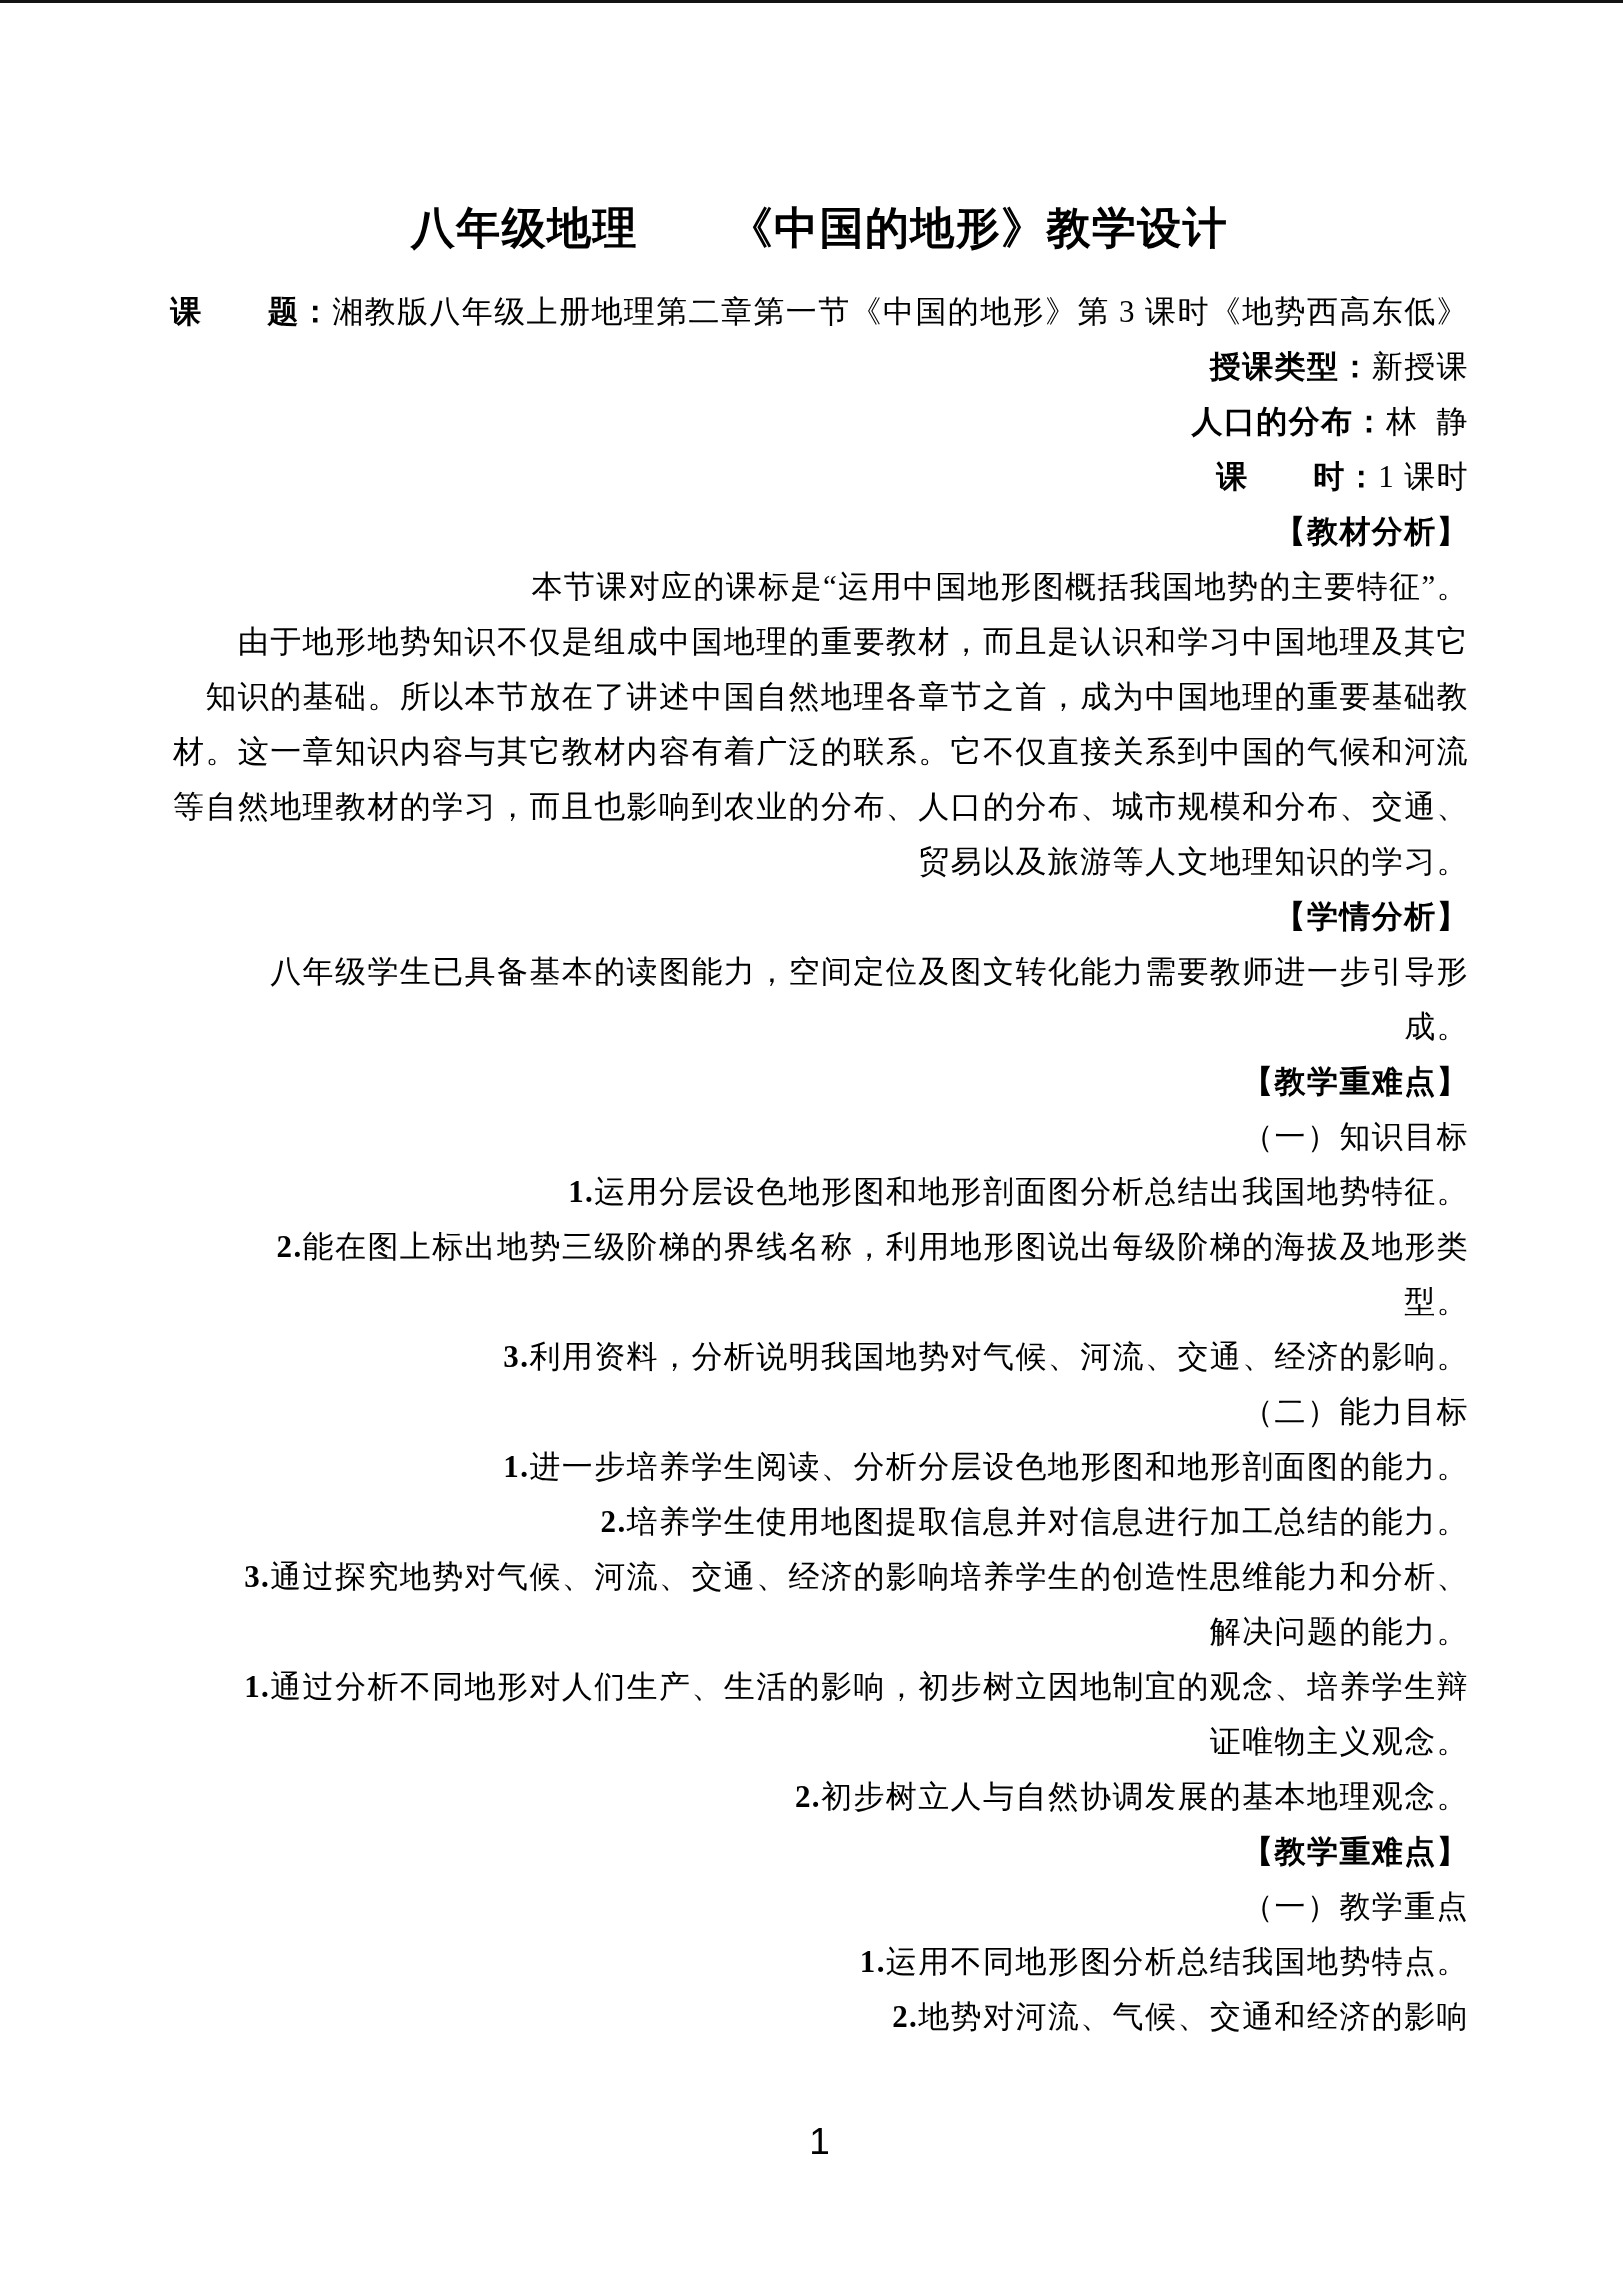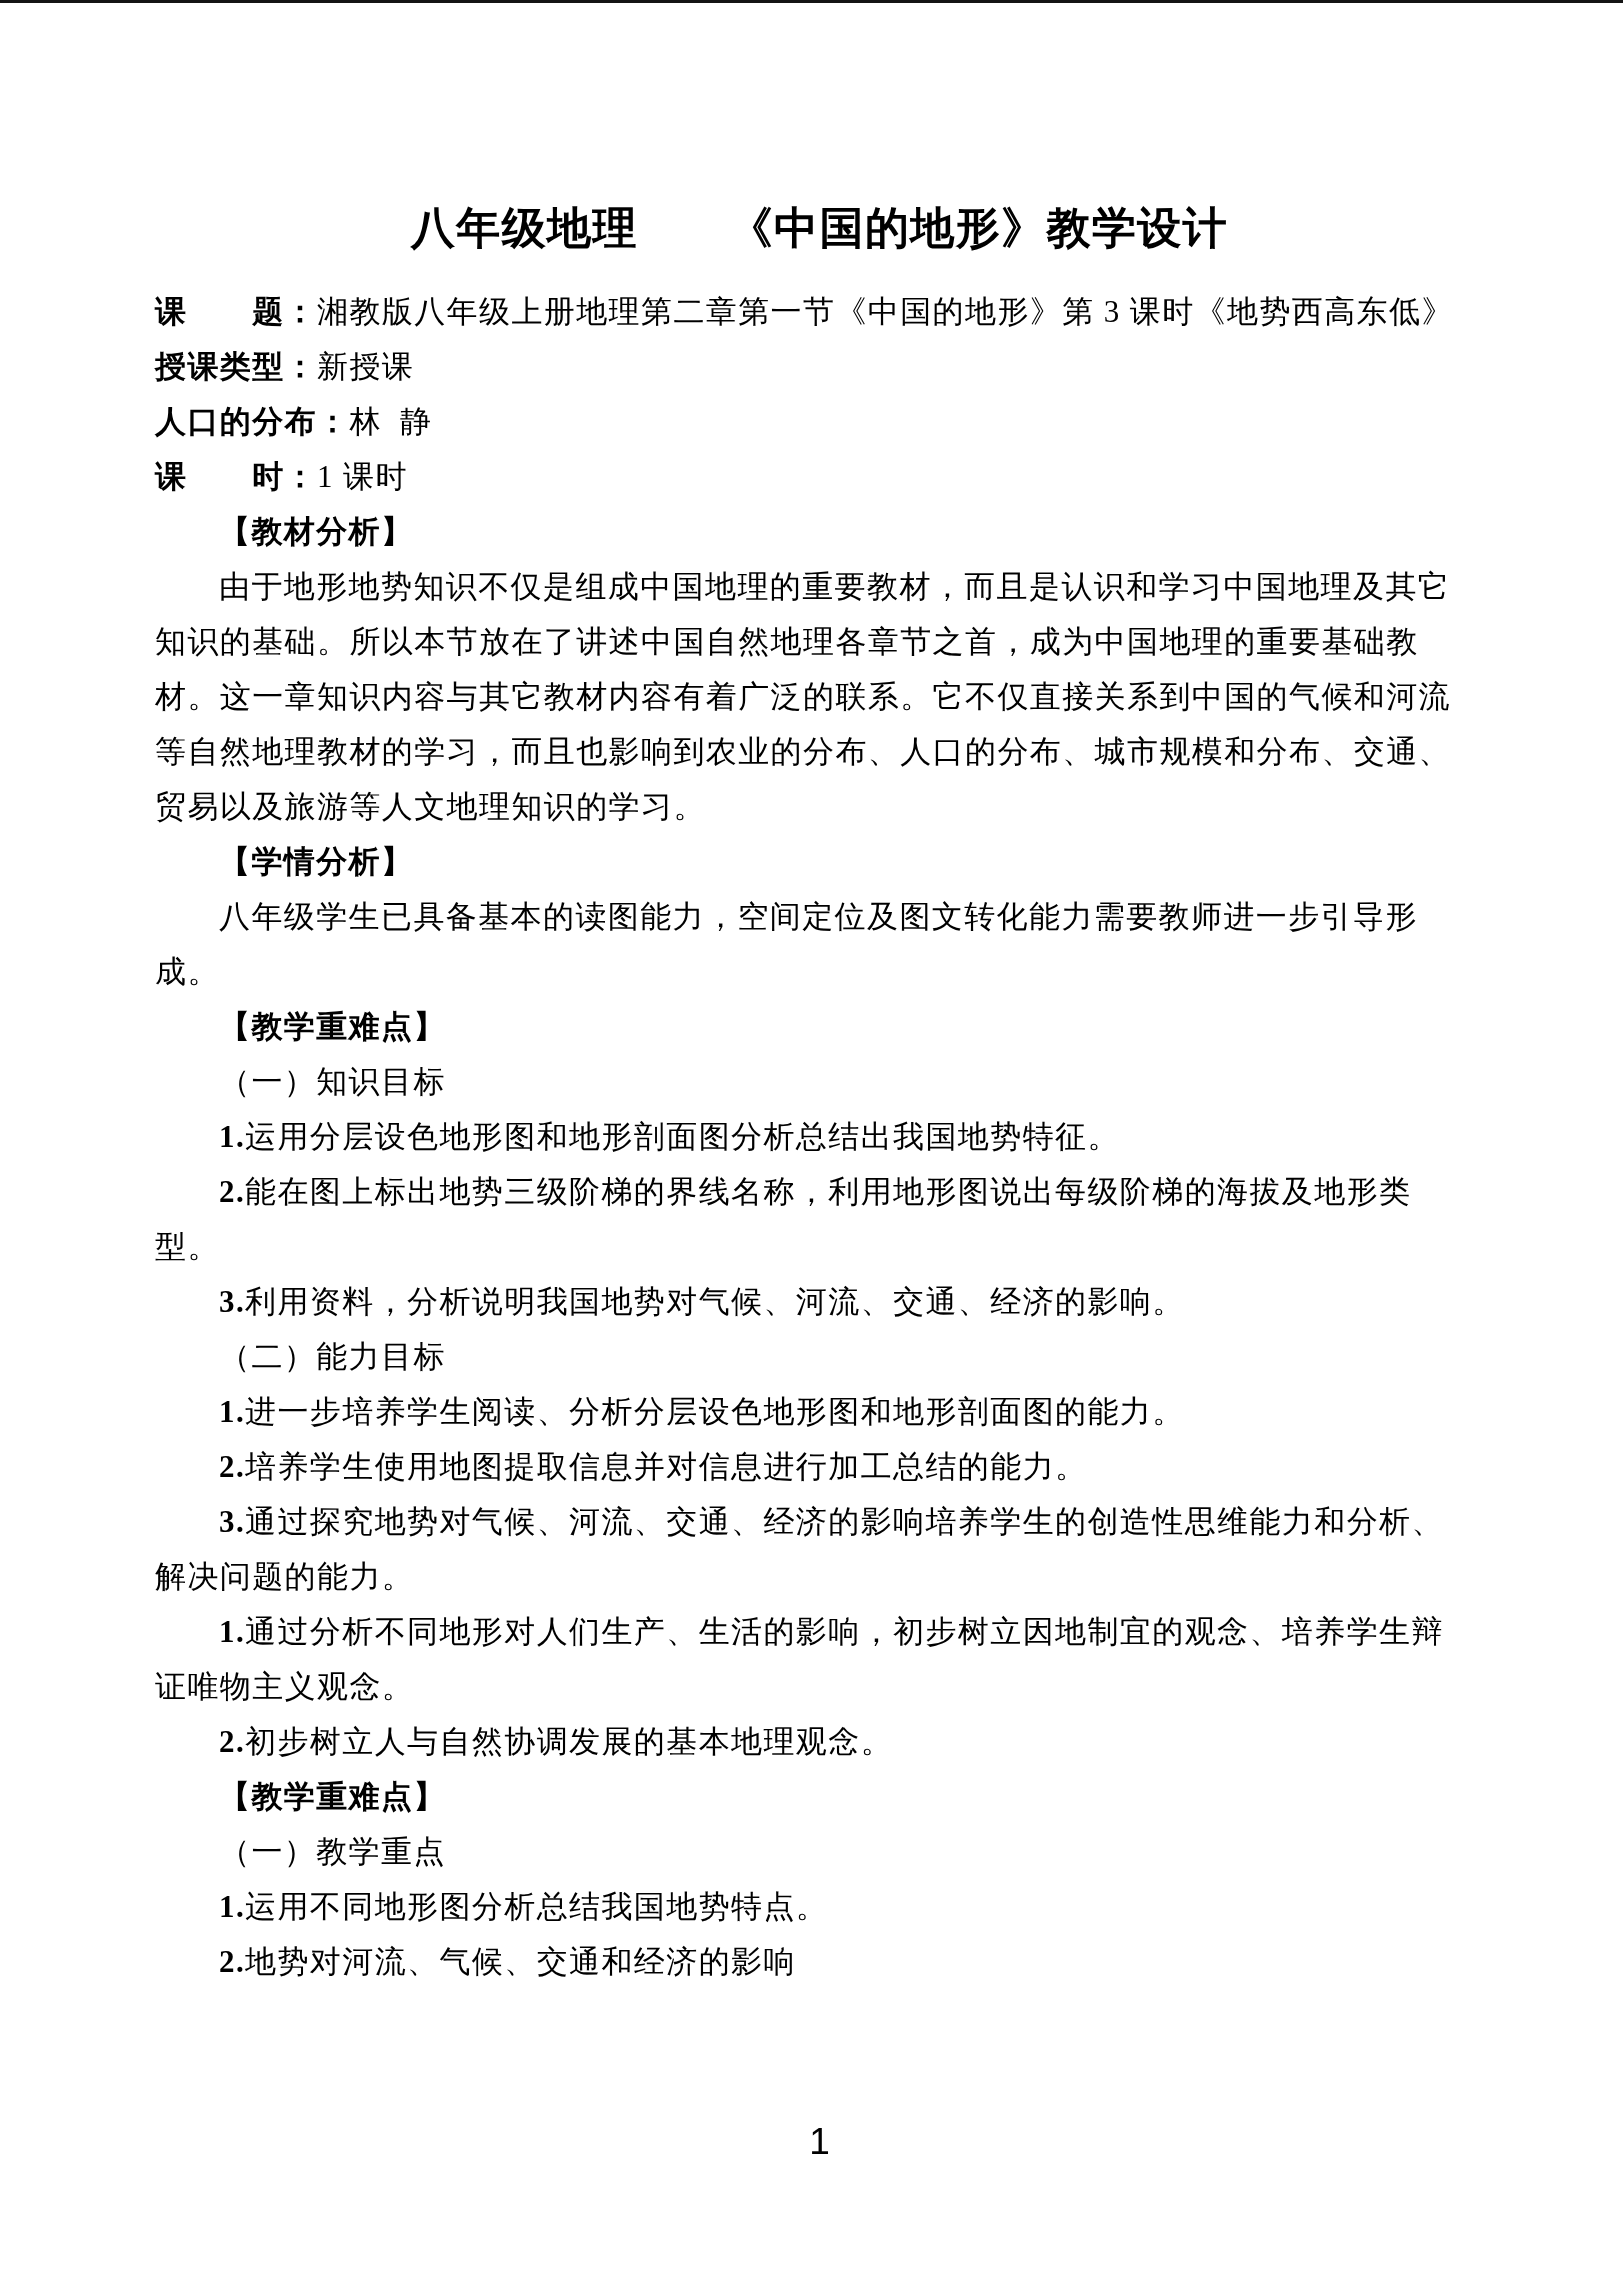--- a/index.html
+++ b/index.html
@@ -33,21 +33,21 @@
   }
   .body {
     position: absolute;
     top: 284px;
     left: 155px;
     width: 1314px;
     font-size: 31px;
     line-height: 55px;
     letter-spacing: 1.4px;
   }
-  .line { white-space: pre; }
+  .line { white-space: pre; text-align: right; }
   .ind  { text-indent: 64px; }
   .hd   { font-weight: bold; }
   .num  { font-weight: bold; }
   .meta .lab { font-weight: bold; }
   .footer {
     position: absolute;
     top: 2118px; left: 0;
     width: 100%;
     text-align: center;
     font-size: 37px;
@@ -63,20 +63,21 @@
 
   <div class="title">八年级地理　　《中国的地形》教学设计</div>
 
   <div class="body">
     <div class="line meta"><span class="lab">课　　题：</span><span>湘教版八年级上册地理第二章第一节《中国的地形》第 3 课时《地势西高东低》</span></div>
     <div class="line meta"><span class="lab">授课类型：</span><span>新授课</span></div>
     <div class="line meta"><span class="lab">人口的分布：</span><span>林  静</span></div>
     <div class="line meta"><span class="lab">课　　时：</span><span>1 课时</span></div>
 
     <div class="line ind hd">【教材分析】</div>
+    <div class="line ind">本节课对应的课标是“运用中国地形图概括我国地势的主要特征”。</div>
     <div class="line ind">由于地形地势知识不仅是组成中国地理的重要教材，而且是认识和学习中国地理及其它</div>
     <div class="line">知识的基础。所以本节放在了讲述中国自然地理各章节之首，成为中国地理的重要基础教</div>
     <div class="line">材。这一章知识内容与其它教材内容有着广泛的联系。它不仅直接关系到中国的气候和河流</div>
     <div class="line">等自然地理教材的学习，而且也影响到农业的分布、人口的分布、城市规模和分布、交通、</div>
     <div class="line">贸易以及旅游等人文地理知识的学习。</div>
     <div class="line ind hd">【学情分析】</div>
     <div class="line ind">八年级学生已具备基本的读图能力，空间定位及图文转化能力需要教师进一步引导形</div>
     <div class="line">成。</div>
     <div class="line ind hd">【教学重难点】</div>
     <div class="line ind">（一）知识目标</div>

